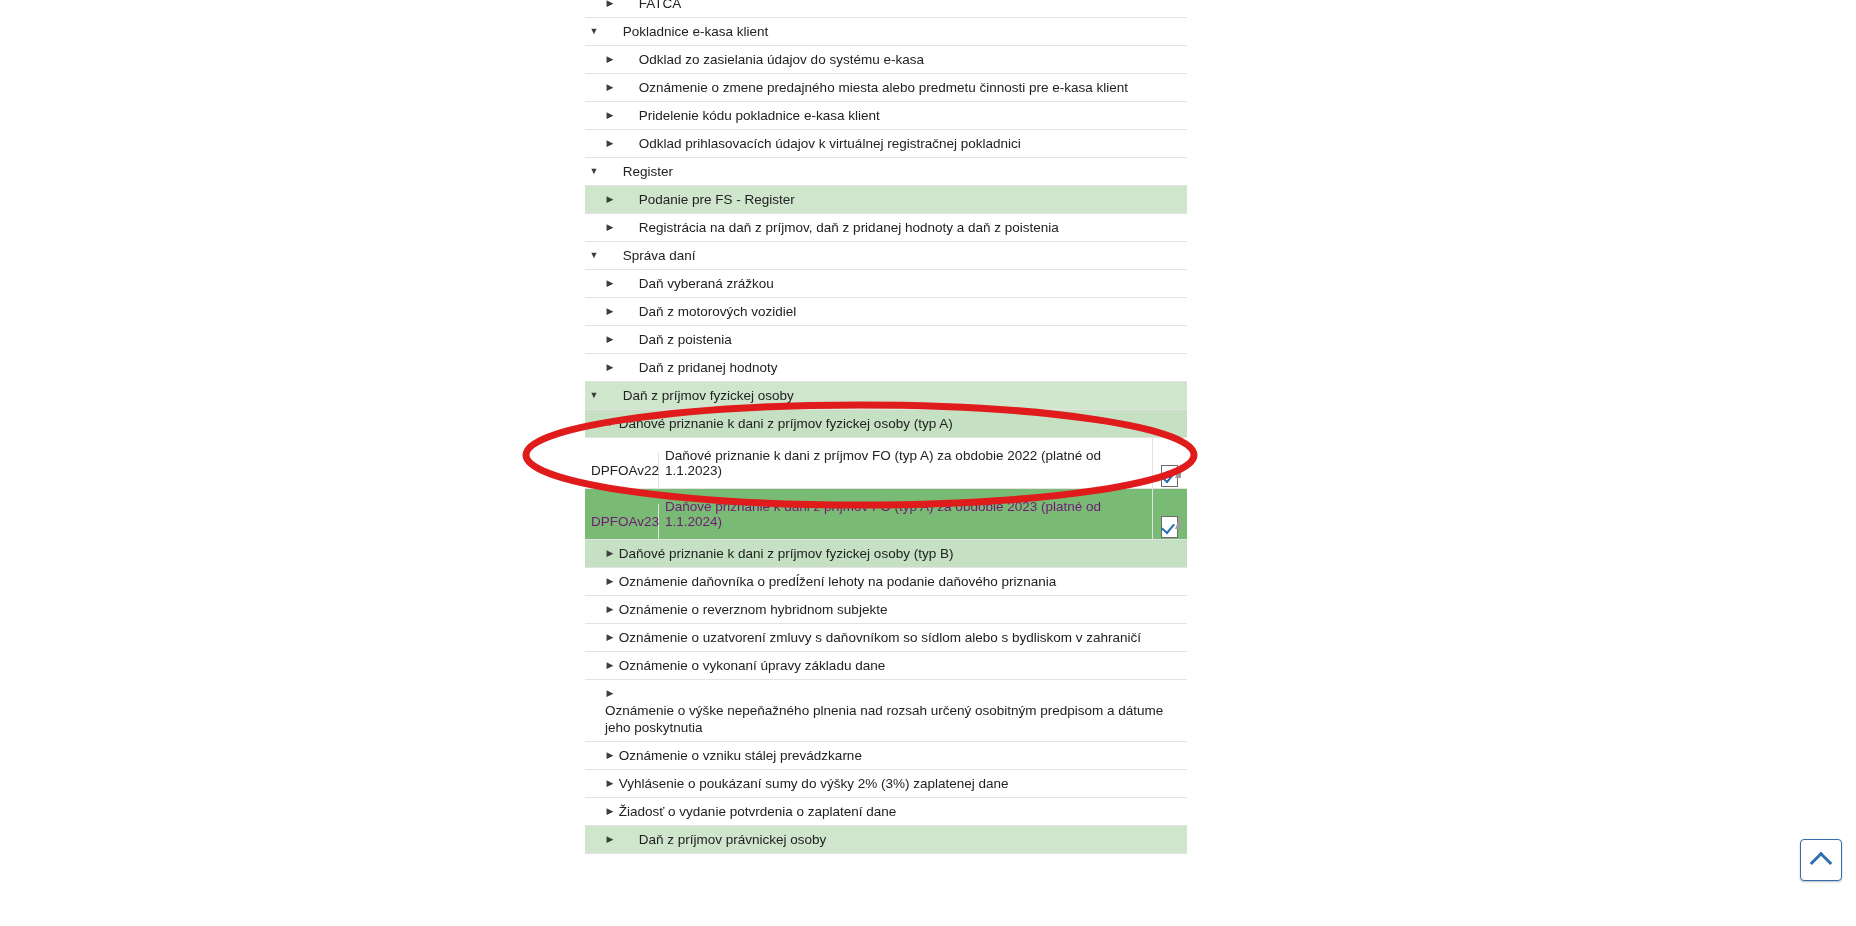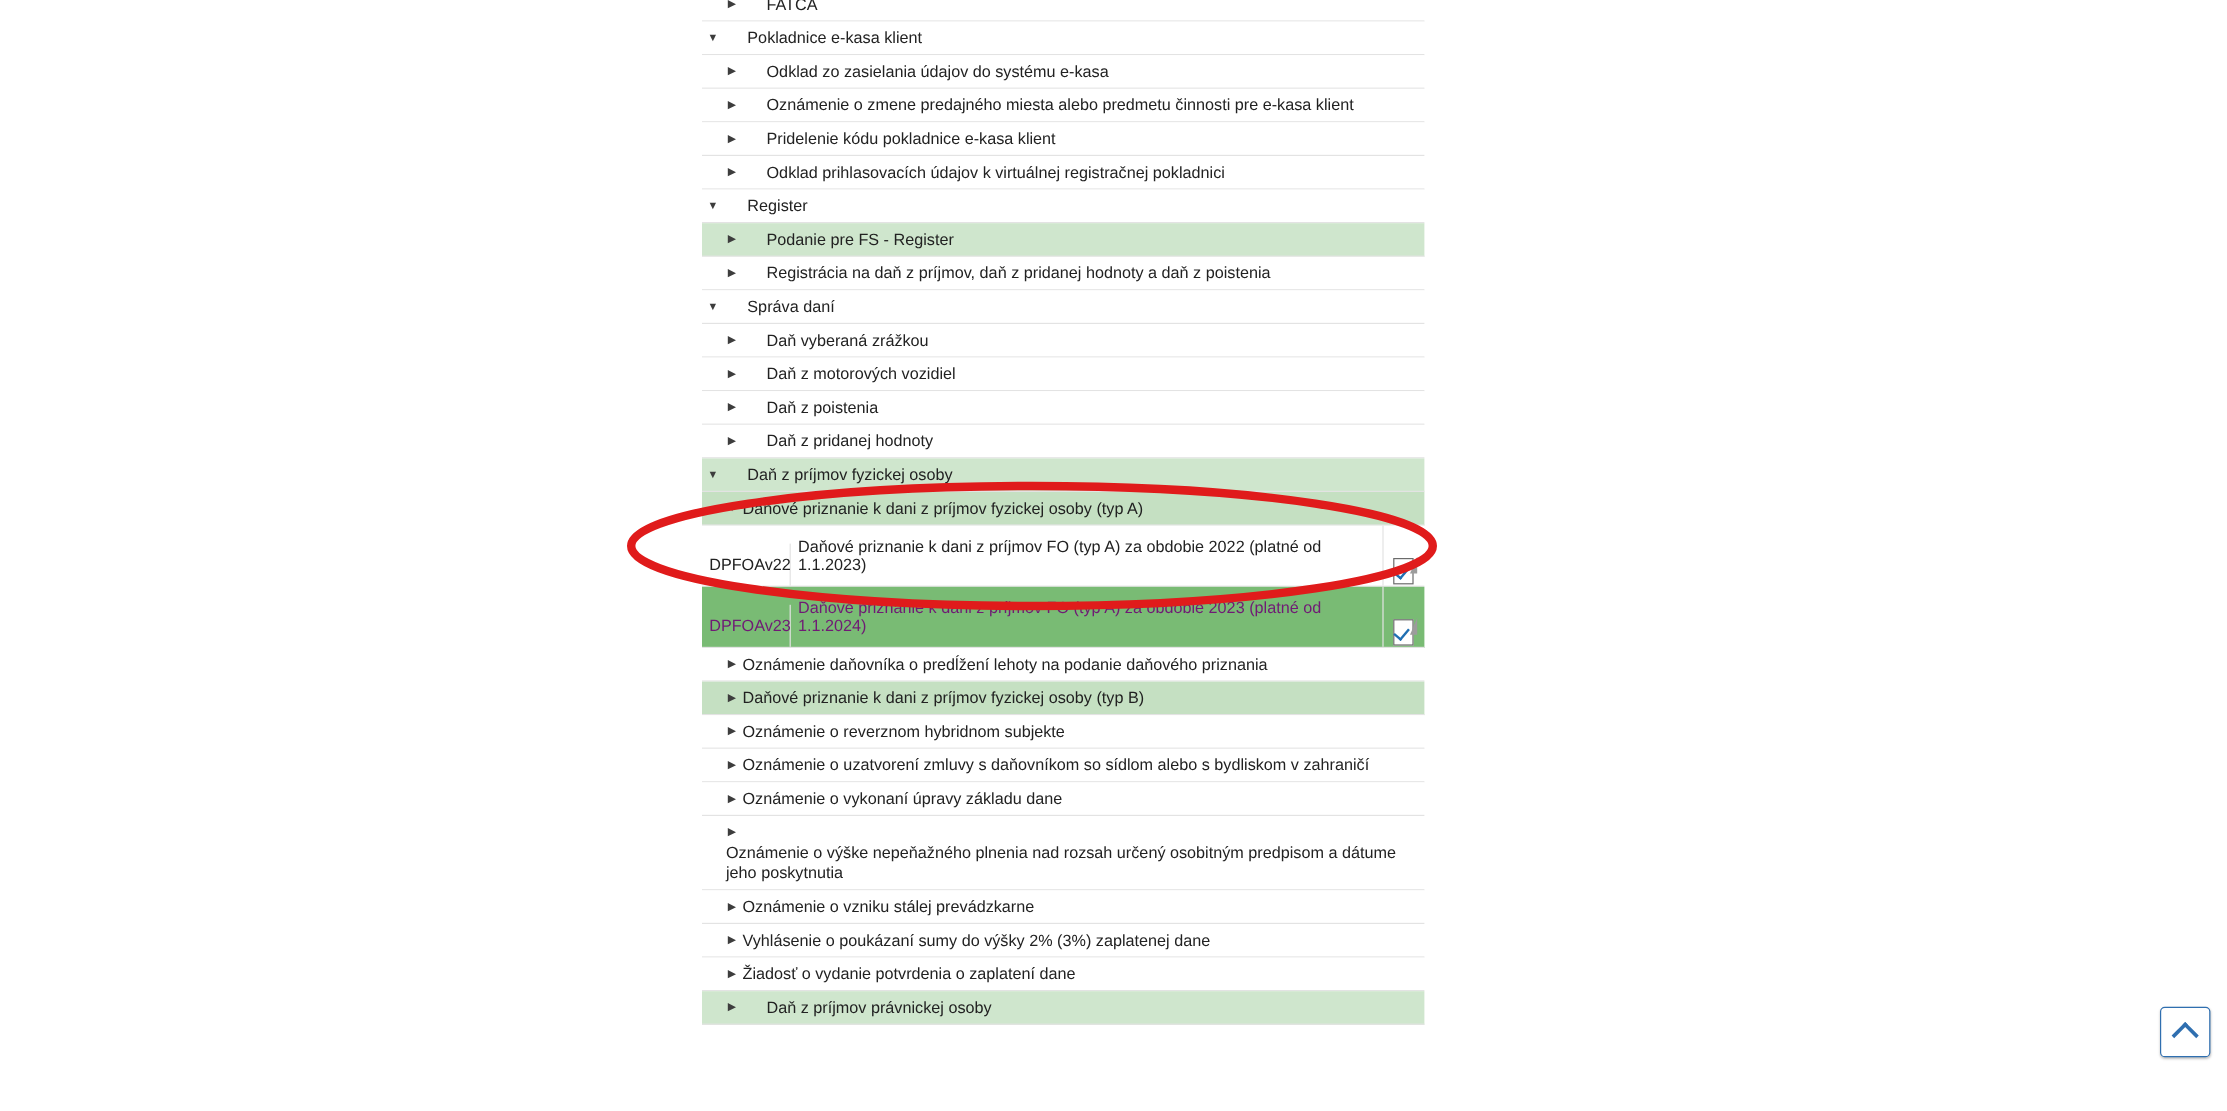--- a/index.html
+++ b/index.html
@@ -263,27 +263,27 @@
           <span class="pen-icon">
             <span class="paper"></span>
             <span class="tick"></span>
             <span class="nib"></span>
           </span>
         </div>
       </div>
     </div>
 
     <div>
+      <div class="row green2 ind2">
+        <span class="arrow">▶</span>
+        <span class="label lbl-gap-b">Daňové priznanie k dani z príjmov fyzickej osoby (typ B)</span>
+      </div>
       <div class="row white ind2">
         <span class="arrow">▶</span>
         <span class="label lbl-gap-b">Oznámenie daňovníka o predĺžení lehoty na podanie daňového priznania</span>
-      </div>
-      <div class="row green2 ind2">
-        <span class="arrow">▶</span>
-        <span class="label lbl-gap-b">Daňové priznanie k dani z príjmov fyzickej osoby (typ B)</span>
       </div>
       <div class="row white ind2">
         <span class="arrow">▶</span>
         <span class="label lbl-gap-b">Oznámenie o reverznom hybridnom subjekte</span>
       </div>
       <div class="row white ind2">
         <span class="arrow">▶</span>
         <span class="label lbl-gap-b">Oznámenie o uzatvorení zmluvy s daňovníkom so sídlom alebo s bydliskom v zahraničí</span>
       </div>
       <div class="row white ind2">

